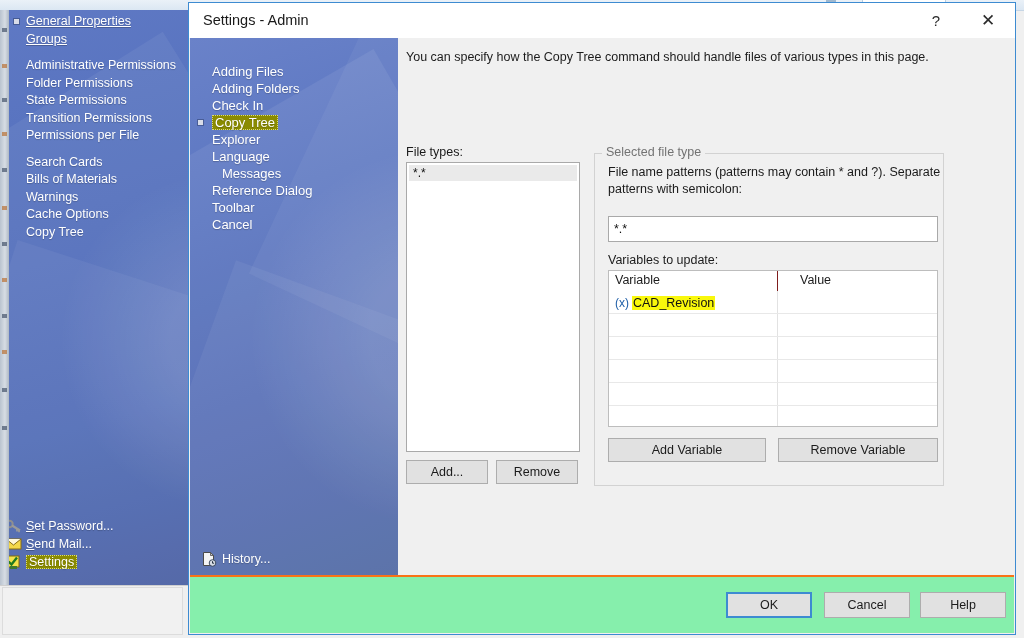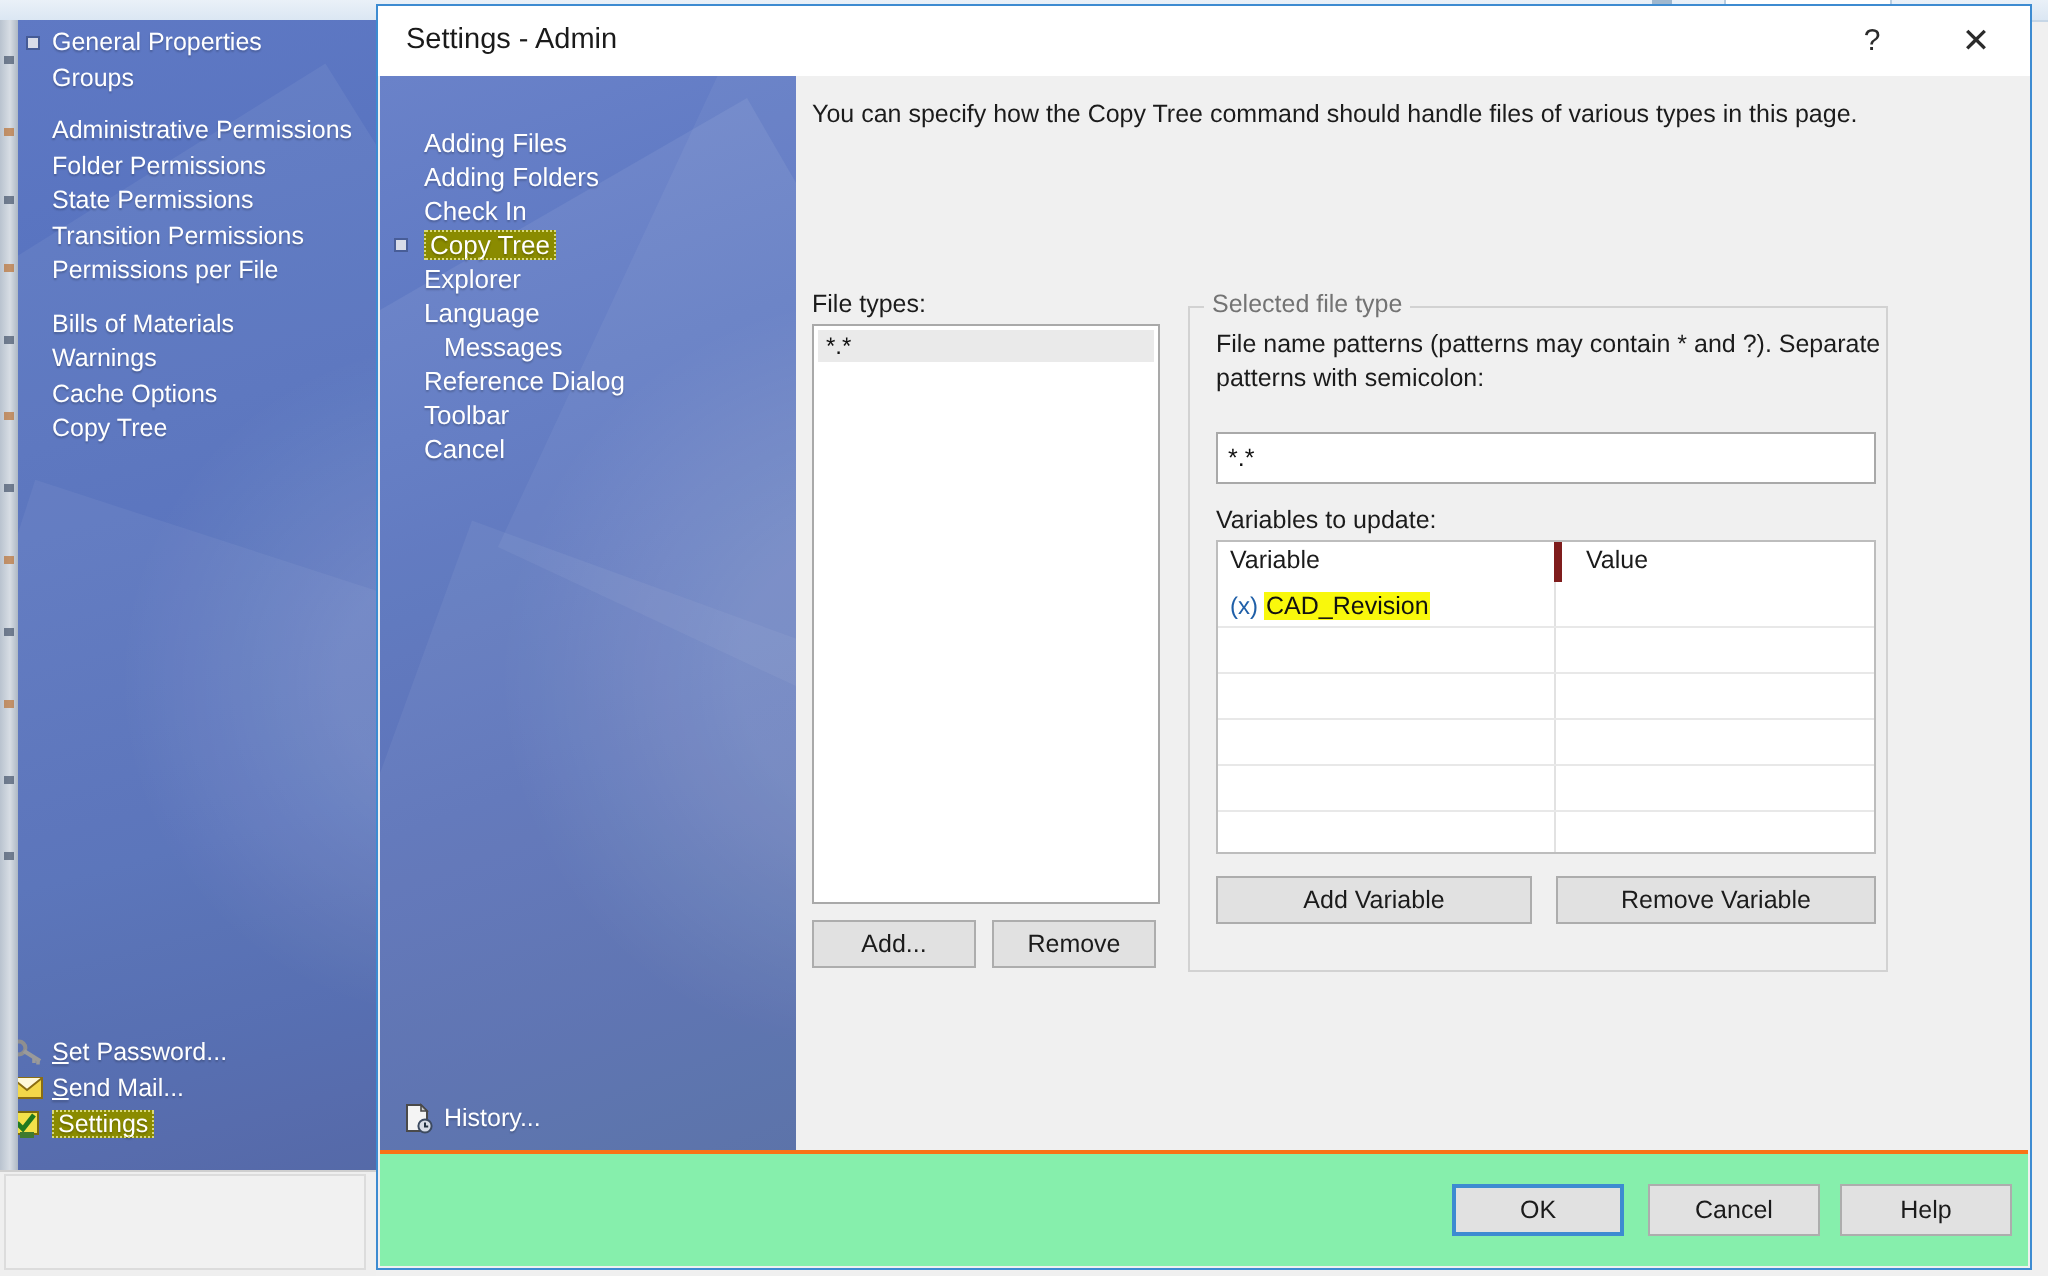--- a/index.html
+++ b/index.html
@@ -53,21 +53,21 @@
     position:absolute;left:2px;top:587px;width:181px;height:48px;
     background:#f1f1f1;border:1px solid #dcdcdc;box-sizing:border-box;
   }
 
   
   .navlist{position:absolute;left:0;top:0;width:188px;}
   .navitem{
     position:relative;color:#ffffff;font-size:12.5px;line-height:17.5px;
     padding-left:26px;white-space:nowrap;text-shadow:0 1px 1px rgba(0,0,0,.22);
   }
-  .navitem.ul span.t{}
+  .navitem.ul span.t{text-decoration:underline;}
   .navitem .bullet{
     position:absolute;left:14px;top:6px;width:5px;height:5px;background:#d8dce8;
     box-shadow:0 0 0 1px rgba(40,55,95,.45);
   }
 
   .navaction{
     position:relative;color:#ffffff;font-size:12.5px;line-height:18px;
     padding-left:26px;white-space:nowrap;text-shadow:0 1px 1px rgba(0,0,0,.22);
     margin-bottom:0px;
   }
@@ -164,21 +164,21 @@
     padding:0 5px;
   }
   #vars-label{position:absolute;left:210px;top:215px;font-size:12.5px;color:#1b1b1b;text-align:center;}
 
   #vars-table{
     position:absolute;left:210px;top:232px;width:330px;height:157px;
     background:#ffffff;border:1px solid #bdbdbd;box-sizing:border-box;overflow:hidden;
   }
   #vars-head{display:flex;height:20px;font-size:12.5px;color:#1b1b1b;}
   #vars-head .c1{width:168px;padding:2px 0 0 6px;box-sizing:border-box;}
-  #vars-head .c2{flex:1;padding:2px 0 0 12px;box-sizing:border-box;border-left:4px solid #7f1d1d;}
+  #vars-head .c2{flex:1;padding:2px 0 0 22px;box-sizing:border-box;border-left:1px solid #7f1d1d;}
   .varrow{display:flex;height:22px;font-size:12.5px;color:#111;border-top:1px solid #e8e8e8;}
   .varrow .c1{width:168px;padding:2px 0 0 6px;box-sizing:border-box;display:flex;align-items:center;}
   .varrow .c2{flex:1;border-left:1px solid #e2e2e2;}
   .varrow:first-child{border-top:none;}
   .xicon{color:#1f5fa8;font-size:12px;margin-right:3px;}
   .hl-yellow{background:#f9f80c;padding:0 1px;}
 
   #btn-addvar{position:absolute;left:210px;top:400px;width:158px;height:24px;}
   #btn-removevar{position:absolute;left:380px;top:400px;width:160px;height:24px;}
 
@@ -208,20 +208,21 @@
     <div class="navlist" id="bg-navlist" style="padding-top:3px;">
         <div class="navitem ul"><span class="bullet"></span><span class="t">General Properties</span></div>
         <div class="navitem ul"><span class="t">Groups</span></div>
         <div style="height: 9px;"></div>
         <div class="navitem"><span class="t">Administrative Permissions</span></div>
         <div class="navitem"><span class="t">Folder Permissions</span></div>
         <div class="navitem"><span class="t">State Permissions</span></div>
         <div class="navitem"><span class="t">Transition Permissions</span></div>
         <div class="navitem"><span class="t">Permissions per File</span></div>
         <div style="height: 9px;"></div>
+        <div class="navitem"><span class="t">Search Cards</span></div>
         <div class="navitem"><span class="t">Bills of Materials</span></div>
         <div class="navitem"><span class="t">Warnings</span></div>
         <div class="navitem"><span class="t">Cache Options</span></div>
         <div class="navitem"><span class="t">Copy Tree</span></div>
       </div>
 
     <div id="bg-actions" style="position:absolute;left:0;bottom:14px;width:188px;">
         <div class="navaction"><span class="ico"><svg width="17" height="16" viewBox="0 0 17 16">
               <circle cx="4.5" cy="6" r="3.2" fill="none" stroke="#8f8f8f" stroke-width="2"></circle>
               <path d="M7 7.5 L15 12.5" stroke="#9a9a9a" stroke-width="2.2" fill="none"></path>

